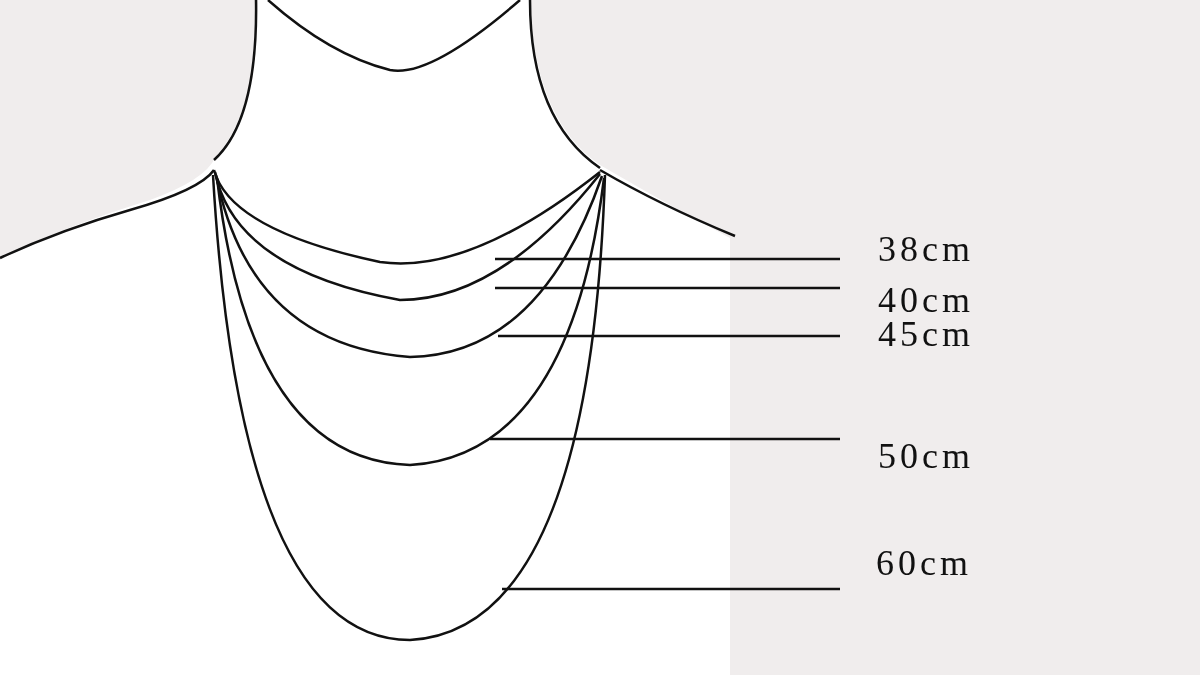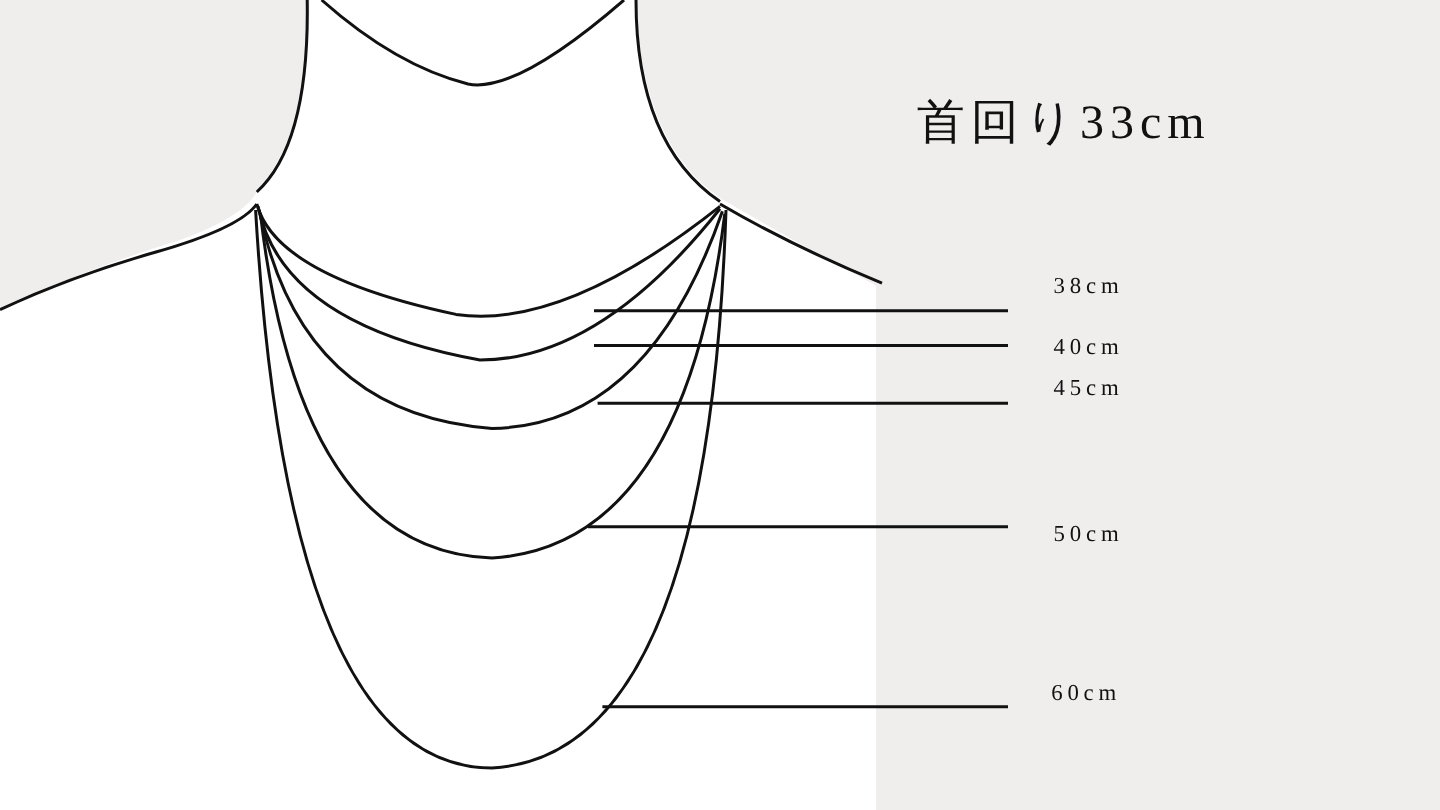--- a/index.html
+++ b/index.html
@@ -1,20 +1,20 @@
 <!DOCTYPE html>
 <html><head>
 <meta charset="utf-8">
 <style>
   html,body{margin:0;padding:0;}
   body{width:1200px;height:675px;overflow:hidden;background:#f0eded;position:relative;font-family:"DejaVu Serif","Liberation Serif",serif;}
   #stage{position:absolute;left:0;top:0;width:1200px;height:675px;}
   .label{position:absolute;color:#111;font-family:"Liberation Serif","DejaVu Serif",serif;letter-spacing:4px;white-space:nowrap;}
   .title{left:764px;top:74px;font-size:40px;letter-spacing:5px;}
-  .len{font-size:19px;left:878px;}
+  .len{font-size:36px;left:878px;}
 </style>
 </head>
 <body>
 
 <div id="stage">
   <svg width="1200" height="675" viewBox="0 0 1200 675">
 
     <path d="M258,0 L530,0 Q534,120 600,165 Q660,200 730,238 L730,675 L0,675 L0,258 Q60,228 150,200 Q205,180 215,158 Q258,110 258,0 Z" fill="#ffffff" stroke="none"></path>
 
     <path d="M256,0 Q258,120 214,160" fill="none" stroke="#111" stroke-width="2.5"></path>
@@ -37,19 +37,18 @@
 
     <g stroke="#111" stroke-width="2.5">
       <line x1="495" y1="259" x2="840" y2="259"></line>
       <line x1="495" y1="288" x2="840" y2="288"></line>
       <line x1="498" y1="336" x2="840" y2="336"></line>
       <line x1="490" y1="439" x2="840" y2="439"></line>
       <line x1="502" y1="589" x2="840" y2="589"></line>
     </g>
   </svg>
 
-  <div class="label title">首回り33cm</div>
   <div class="label len" style="top:228px">38cm</div>
   <div class="label len" style="top:279px">40cm</div>
   <div class="label len" style="top:313px">45cm</div>
   <div class="label len" style="top:435px">50cm</div>
-  <div class="label len" style="top:567px;left:876px">60cm</div>
+  <div class="label len" style="top:542px;left:876px">60cm</div>
 </div>
 
 </body></html>

